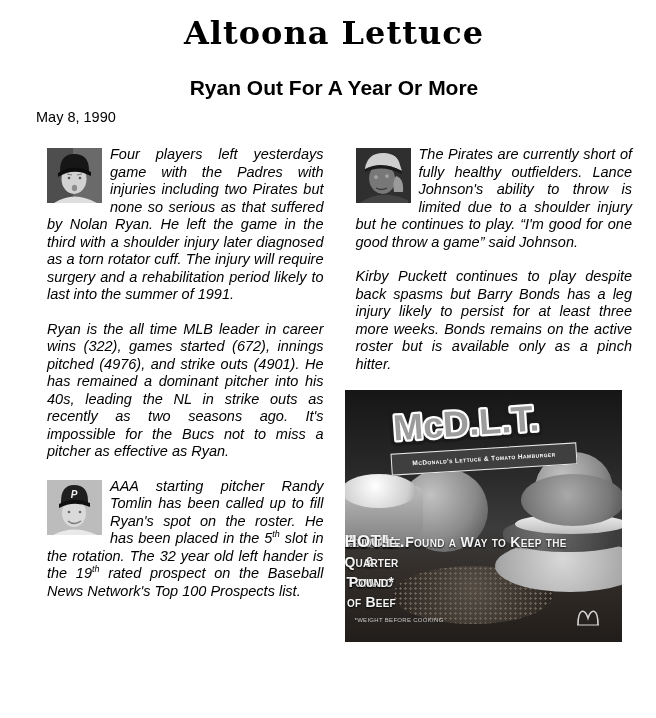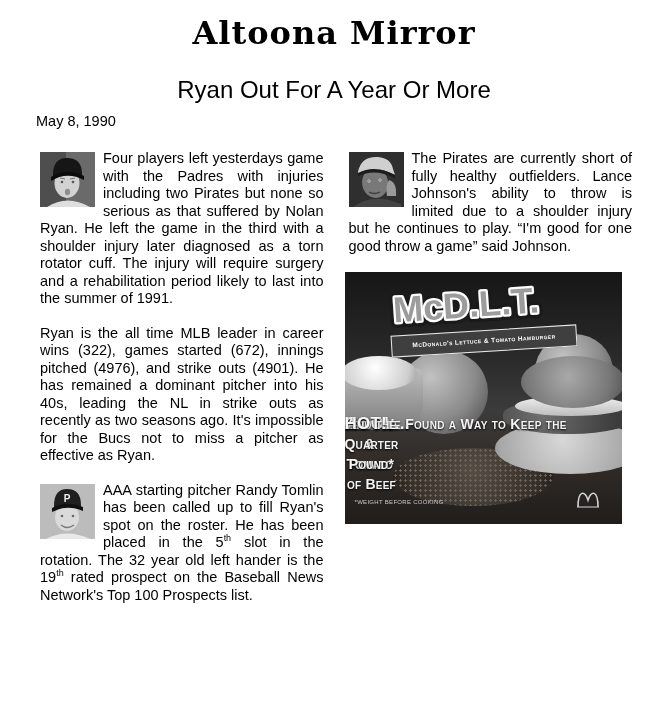--- a/index.html
+++ b/index.html
@@ -1,23 +1,23 @@
 <!DOCTYPE html>
 <html><head>
 <meta charset="utf-8">
 <style>
   html,body{margin:0;padding:0;background:#fff;}
   body{width:656px;height:718px;overflow:hidden;font-family:"Liberation Sans",sans-serif;color:#000;}
   .page{padding:8px 24px 0 36px;}
   .masthead{text-align:center;font-family:"DejaVu Serif",serif;font-weight:bold;font-size:32px;letter-spacing:1px;margin-top:6px;}
-  .headline{text-align:center;font-size:24px;font-weight:normal;margin:24px 0 0 0;}
+  .headline{text-align:center;font-size:21px;font-weight:bold;margin:24px 0 0 0;}
   .date{font-size:14.5px;margin-top:9px;}
   .columns{display:flex;gap:21px;margin-top:21px;}
   .col{flex:1;font-size:14.5px;line-height:17.5px;text-align:justify;}
-  .col p{margin:0 0 17px 4px;}
+  .col p{margin:0 0 17px 11px;font-style:italic;}
   .photo{float:left;width:55px;height:55px;margin:2px 8px 0 0;}
   sup{font-size:62%;line-height:0;}
 
   
   .ad{position:relative;width:277px;height:252px;margin-top:4px;overflow:hidden;
       background:linear-gradient(180deg,#161616 0%,#2a2a2a 34%,#3c3c3c 55%,#332e2a 72%,#211d1a 100%);}
   .ad *{position:absolute;}
   .tomato{border-radius:50%;background:radial-gradient(circle at 35% 32%,#c2c2c2,#8a8a8a 55%,#4a4a4a 95%);}
   .tomato.t1{left:55px;top:78px;width:88px;height:84px;}
   .tomato.t2{left:190px;top:62px;width:78px;height:74px;}
@@ -47,21 +47,21 @@
   .ad-text .l3{font-size:14px;letter-spacing:.2px;}
   .ad-text .big{font-size:17px;}
   .footnote{left:10px;top:222px;font-size:6px;color:#c9c9c9;letter-spacing:.3px;}
   .arches{left:230px;top:212px;}
 </style>
 </head>
 <body>
 
 <div class="page">
 
-  <div class="masthead">Altoona Mirror</div>
+  <div class="masthead">Altoona Lettuce</div>
 
   <h1 class="headline">Ryan Out For A Year Or More</h1>
 
   <div class="date">May 8, 1990</div>
 
   <div class="columns">
 
     <div class="col">
 
       <p>
@@ -111,20 +111,21 @@
           <path d="M9 21 Q26 12 46 23 L46 26 Q26 16 9 24 Z" fill="#1c1c1c"></path>
           <circle cx="20" cy="29" r="1.5" fill="#e8e8e8"></circle>
           <circle cx="31" cy="28" r="1.5" fill="#e8e8e8"></circle>
           <circle cx="20" cy="29" r=".7" fill="#222"></circle>
           <circle cx="31" cy="28" r=".7" fill="#222"></circle>
           <path d="M20 40 Q25 43 31 40" stroke="#3c3c3c" stroke-width="1.3" fill="none"></path>
           <path d="M40 28 Q48 30 47 44 L38 44 Q36 34 40 28 Z" fill="#9a9a9a"></path>
         </svg><span>The Pirates are currently short of fully healthy outfielders. Lance Johnson's ability to throw is limited due to a shoulder injury but he continues to play. “I'm good for one good throw a game” said Johnson.</span>
       </p>
 
+      <p><span>Kirby Puckett continues to play despite back spasms but Barry Bonds has a leg injury likely to persist for at least three more weeks. Bonds remains on the active roster but is available only as a pinch hitter.</span></p>
 
 
       <div class="ad">
         <div class="tomato t1"></div>
         <div class="tomato t2"></div>
         <div class="mayo-bowl"></div>
         <div class="mayo-blob"></div>
         <div class="patty"></div>
         <div class="bun"></div>
         <div class="lettuce"></div>

